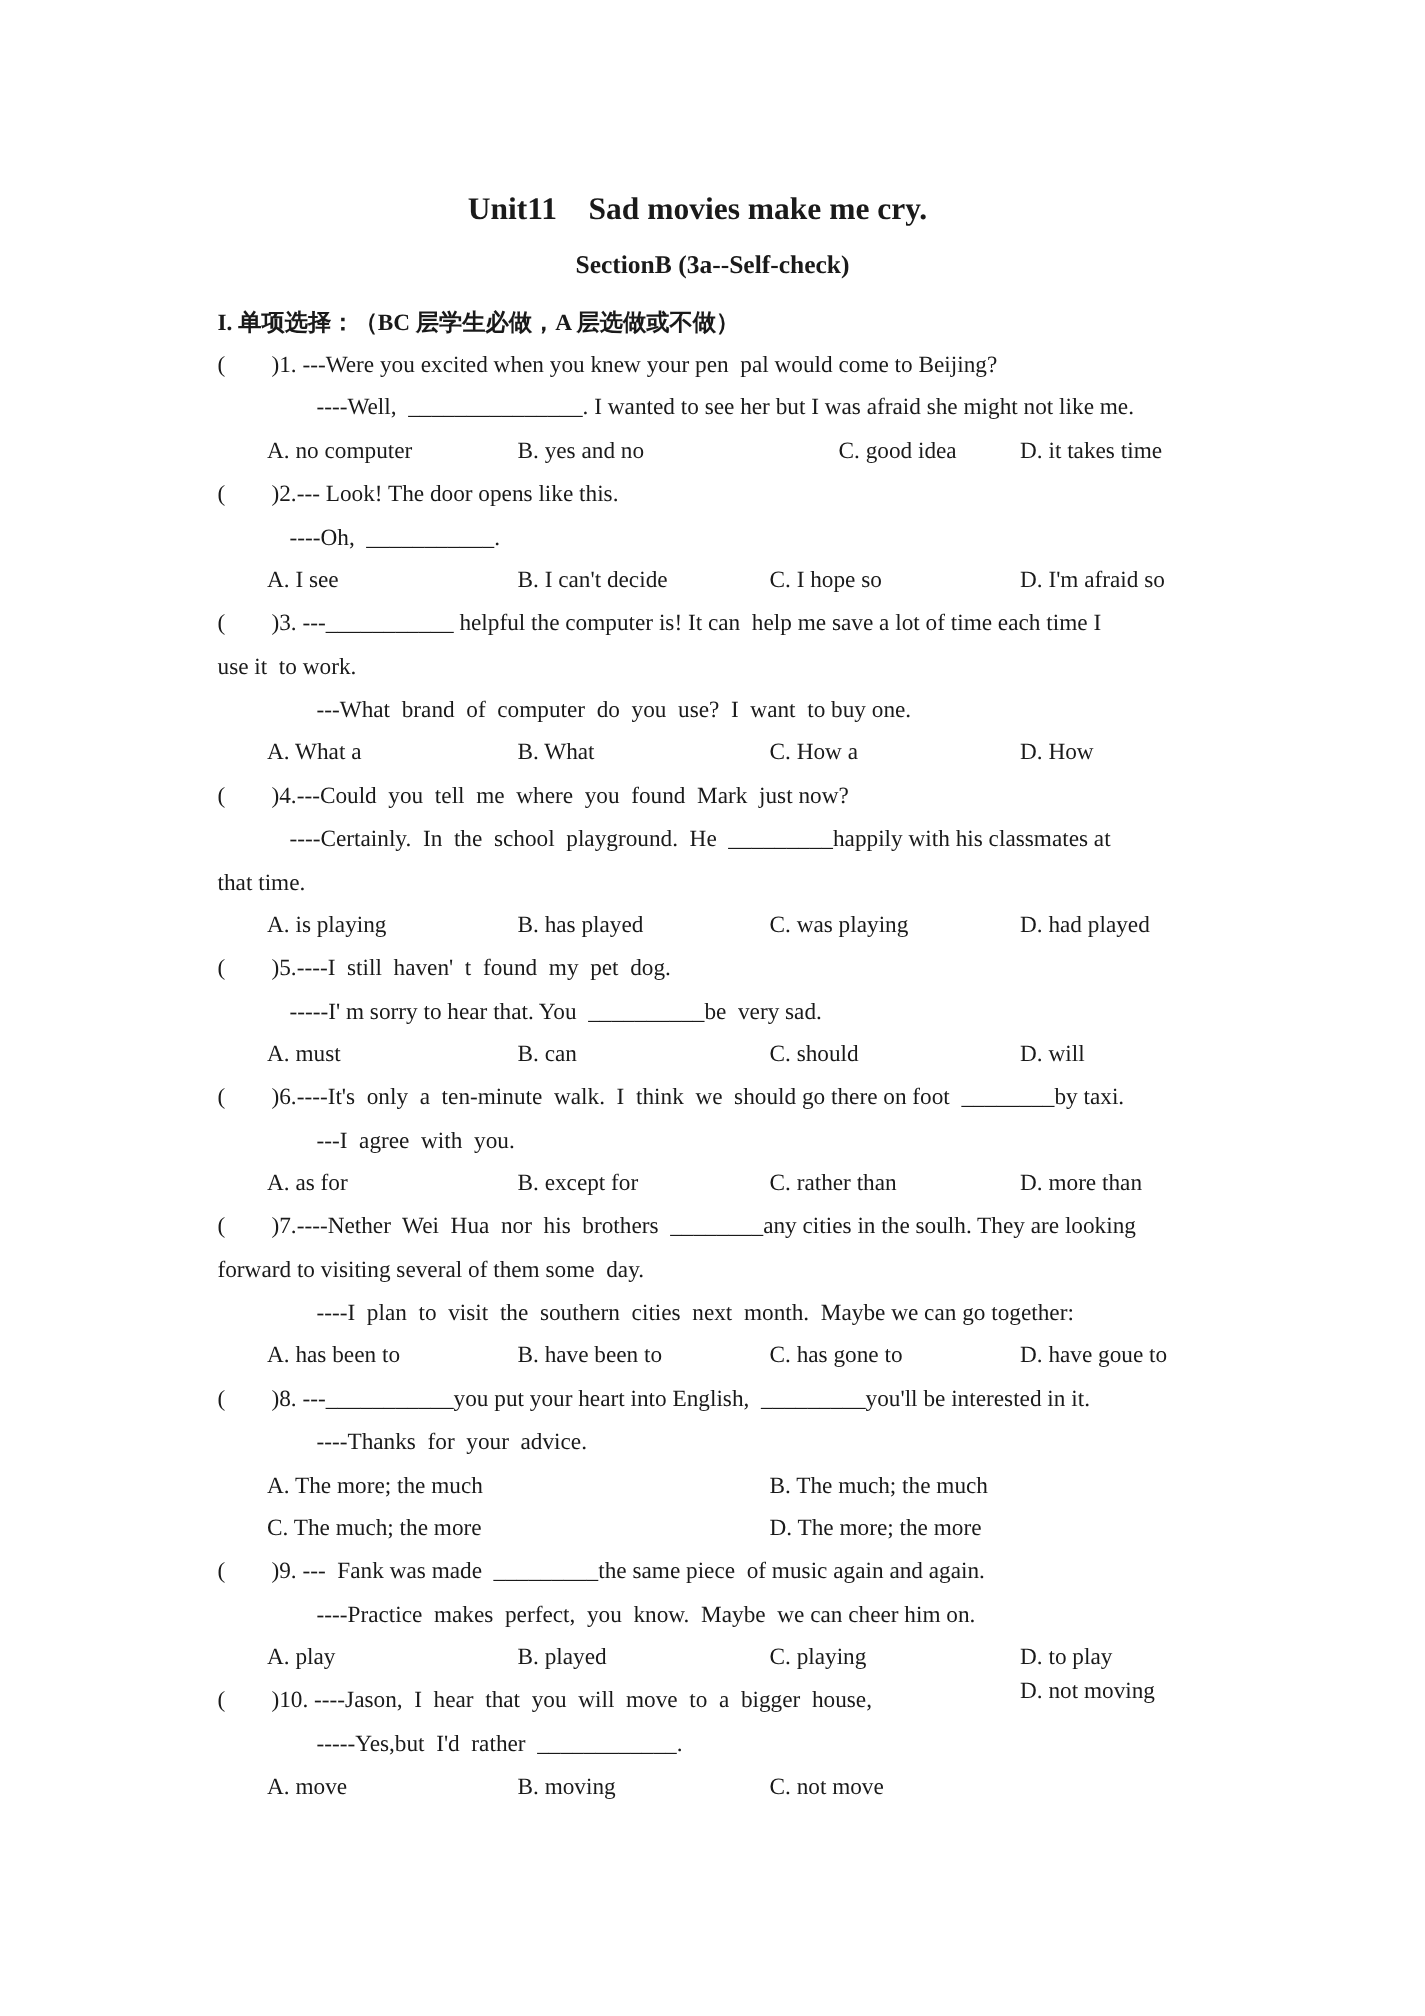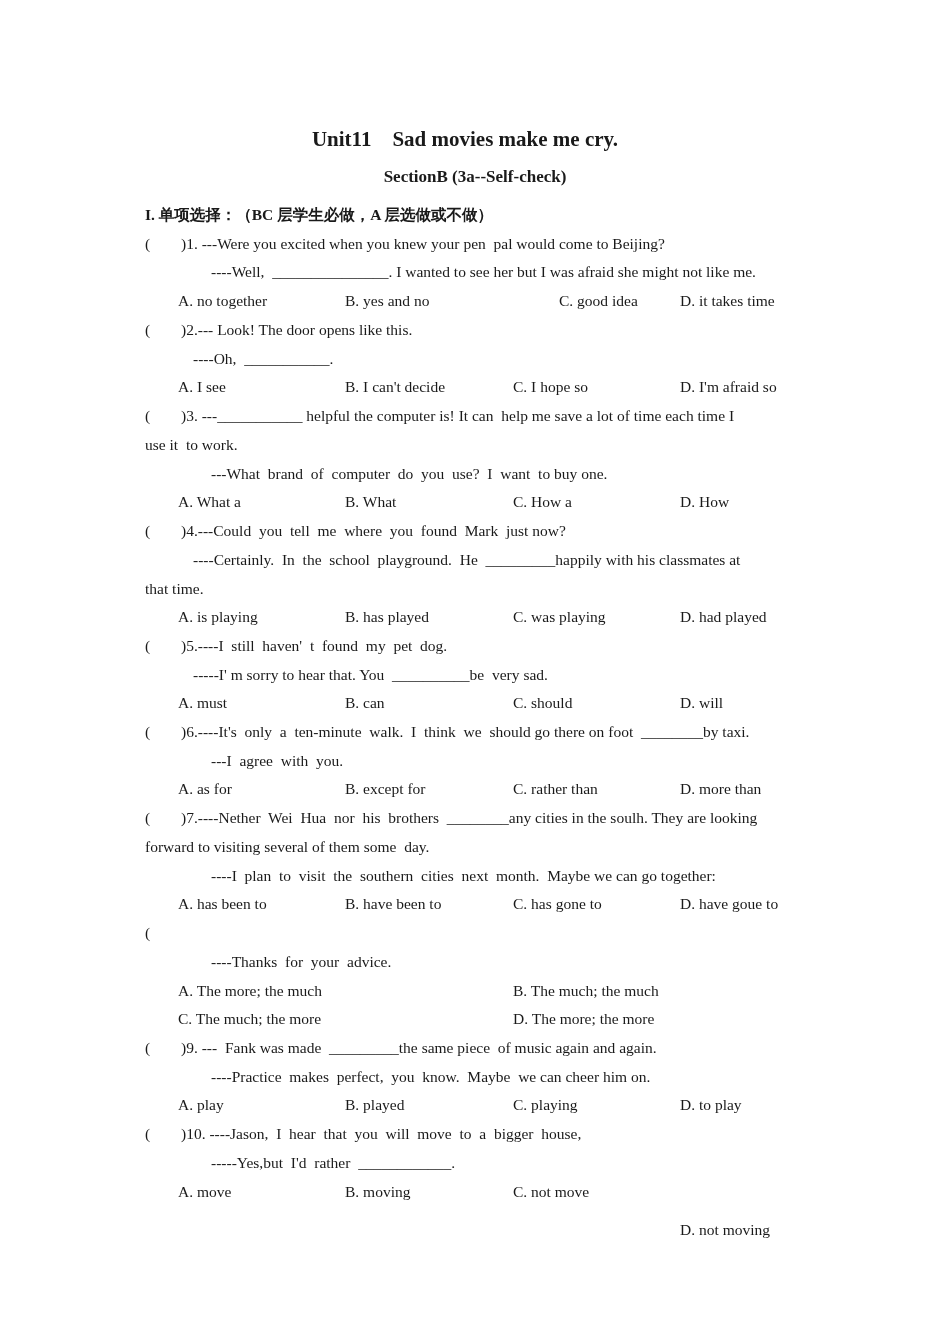--- a/index.html
+++ b/index.html
@@ -18,21 +18,21 @@
 <body>
 
 <div class="page">
   <div class="title">Unit11    Sad movies make me cry.</div>
   <div class="subtitle">SectionB (3a--Self-check)</div>
   <div class="section">I. 单项选择：（BC 层学生必做，A 层选做或不做）</div>
 
   <div class="line" style="top:234px;left:145px;">(</div>
   <div class="line" style="top:234px;left:181px;">)1. ---Were you excited when you knew your pen  pal would come to Beijing?</div>
   <div class="line" style="top:262px;left:211px;">----Well,  _______________. I wanted to see her but I was afraid she might not like me.</div>
-  <div class="opt" style="top:291px;left:178px;">A. no together</div>
+  <div class="opt" style="top:291px;left:178px;">A. no computer</div>
   <div class="opt" style="top:291px;left:345px;">B. yes and no</div>
   <div class="opt" style="top:291px;left:513px;margin-left:46px;">C. good idea</div>
   <div class="opt" style="top:291px;left:680px;">D. it takes time</div>
 
   <div class="line" style="top:320px;left:145px;">(</div>
   <div class="line" style="top:320px;left:181px;">)2.--- Look! The door opens like this.</div>
   <div class="line" style="top:349px;left:193px;">----Oh,  ___________.</div>
   <div class="opt" style="top:377px;left:178px;">A. I see</div>
   <div class="opt" style="top:377px;left:345px;">B. I can't decide</div>
   <div class="opt" style="top:377px;left:513px;">C. I hope so</div>
@@ -75,34 +75,35 @@
   <div class="line" style="top:808px;left:145px;">(</div>
   <div class="line" style="top:808px;left:181px;">)7.----Nether  Wei  Hua  nor  his  brothers  ________any cities in the soulh. They are looking</div>
   <div class="line" style="top:837px;left:145px;">forward to visiting several of them some  day.</div>
   <div class="line" style="top:866px;left:211px;">----I  plan  to  visit  the  southern  cities  next  month.  Maybe we can go together:</div>
   <div class="opt" style="top:894px;left:178px;">A. has been to</div>
   <div class="opt" style="top:894px;left:345px;">B. have been to</div>
   <div class="opt" style="top:894px;left:513px;">C. has gone to</div>
   <div class="opt" style="top:894px;left:680px;">D. have goue to</div>
 
   <div class="line" style="top:923px;left:145px;">(</div>
+  <div class="line" style="top:923px;left:181px;">)8. ---___________you put your heart into English,  _________you'll be interested in it.</div>
   <div class="line" style="top:952px;left:211px;text-align:right;">----Thanks  for  your  advice.</div>
   <div class="opt" style="top:981px;left:178px;">A. The more; the much</div>
   <div class="opt" style="top:981px;left:513px;">B. The much; the much</div>
   <div class="opt" style="top:1009px;left:178px;">C. The much; the more</div>
   <div class="opt" style="top:1009px;left:513px;">D. The more; the more</div>
 
   <div class="line" style="top:1038px;left:145px;">(</div>
   <div class="line" style="top:1038px;left:181px;">)9. ---  Fank was made  _________the same piece  of music again and again.</div>
   <div class="line" style="top:1067px;left:211px;">----Practice  makes  perfect,  you  know.  Maybe  we can cheer him on.</div>
   <div class="opt" style="top:1095px;left:178px;">A. play</div>
   <div class="opt" style="top:1095px;left:345px;">B. played</div>
   <div class="opt" style="top:1095px;left:513px;">C. playing</div>
   <div class="opt" style="top:1095px;left:680px;">D. to play</div>
 
   <div class="line" style="top:1124px;left:145px;">(</div>
   <div class="line" style="top:1124px;left:181px;">)10. ----Jason,  I  hear  that  you  will  move  to  a  bigger  house,</div>
   <div class="line" style="top:1153px;left:211px;">-----Yes,but  I'd  rather  ____________.</div>
   <div class="opt" style="top:1182px;left:178px;">A. move</div>
   <div class="opt" style="top:1182px;left:345px;">B. moving</div>
   <div class="opt" style="top:1182px;left:513px;">C. not move</div>
-  <div class="opt" style="top:1220px;left:680px;text-align:center;">D. not moving</div>
+  <div class="opt" style="top:1118px;left:680px;text-align:center;">D. not moving</div>
 </div>
 
 </body></html>

